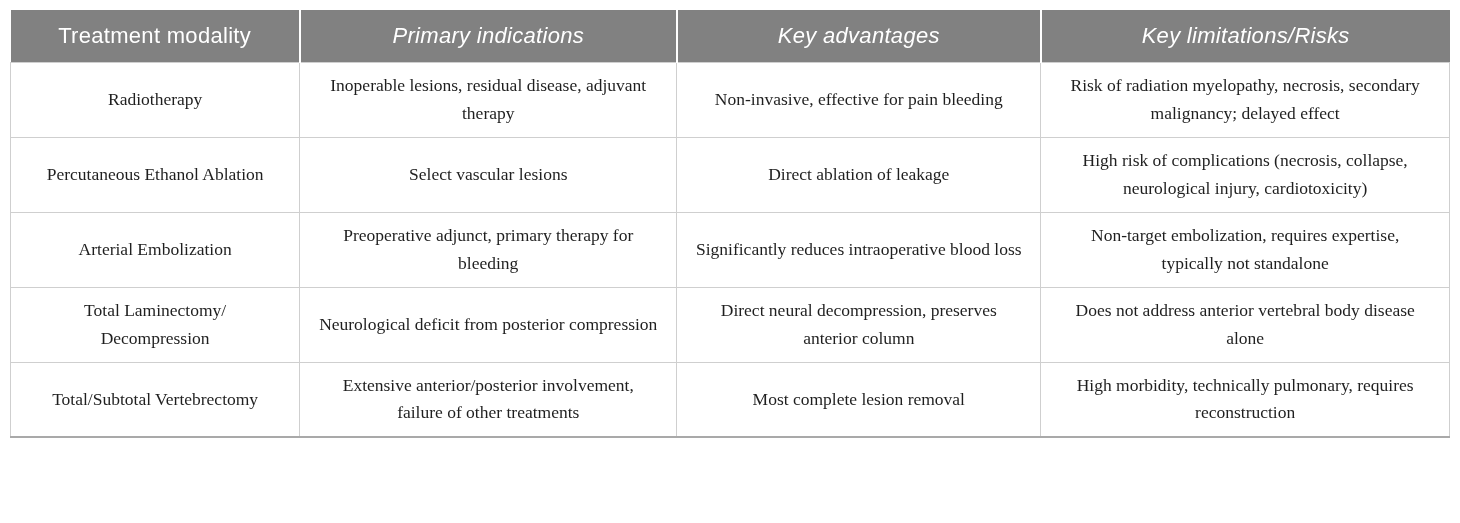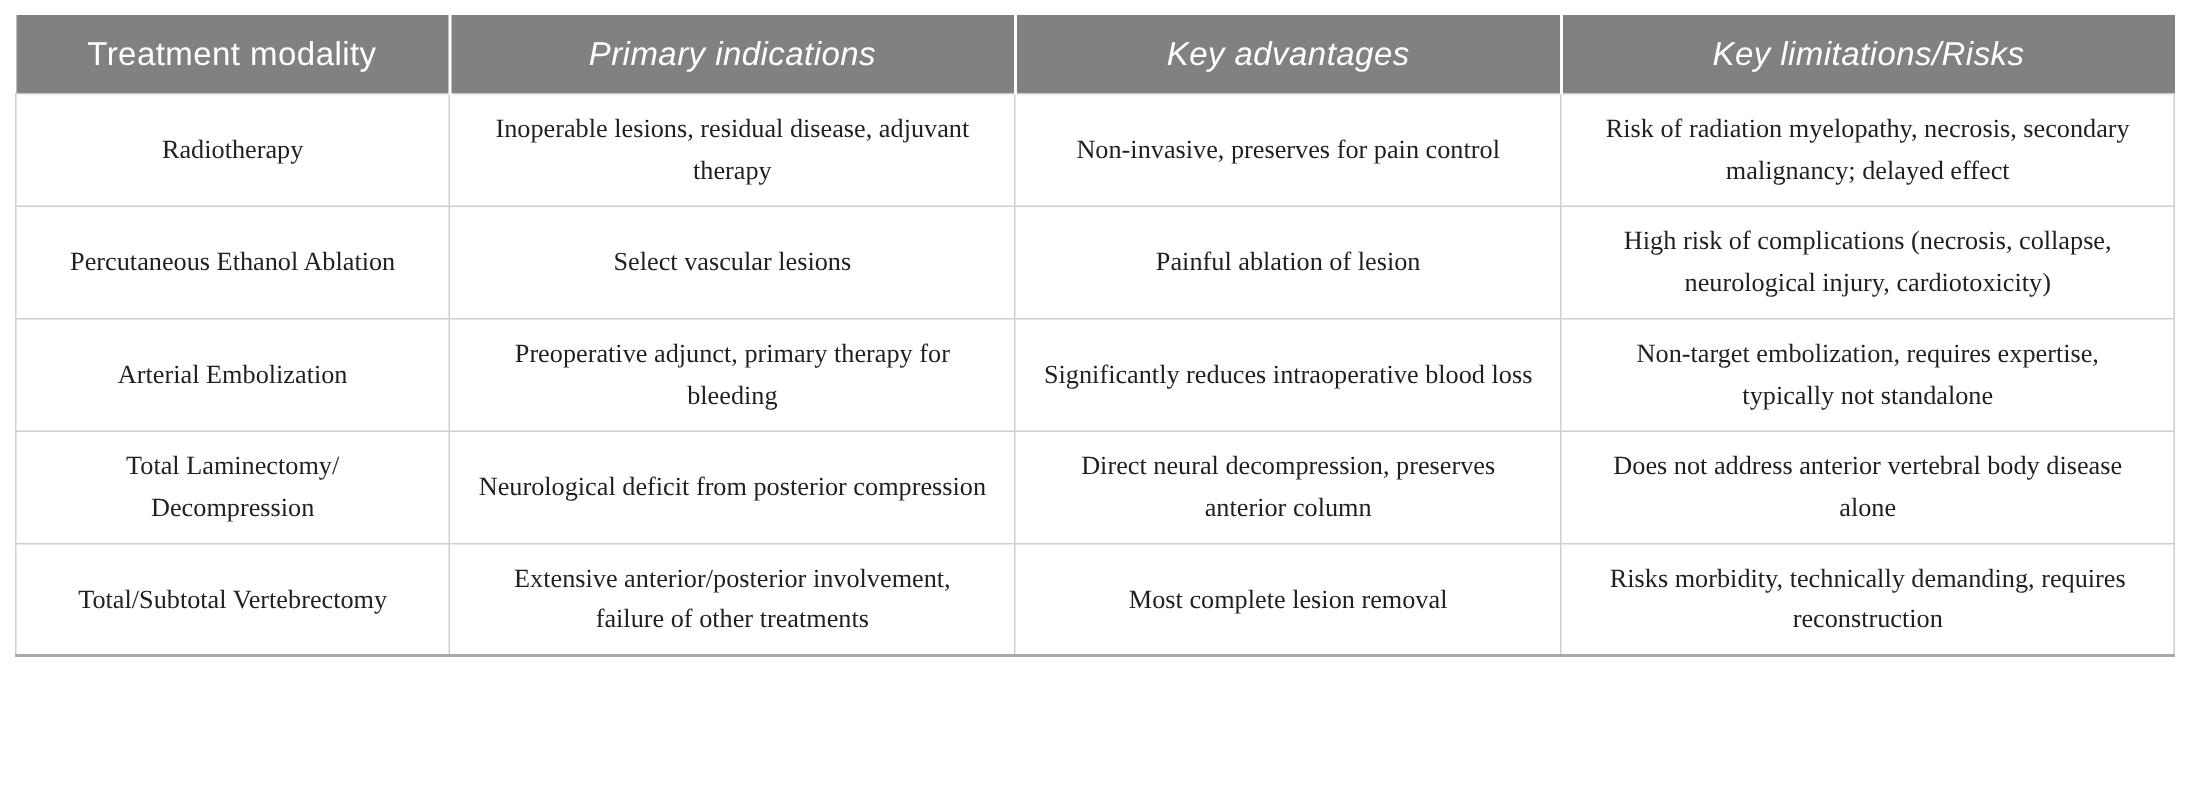--- a/index.html
+++ b/index.html
@@ -75,42 +75,42 @@
         <th>Treatment modality</th>
         <th>Primary indications</th>
         <th>Key advantages</th>
         <th>Key limitations/Risks</th>
       </tr>
     </thead>
     <tbody>
       <tr>
         <td>Radiotherapy</td>
         <td>Inoperable lesions, residual disease, adjuvant therapy</td>
-        <td>Non-invasive, preserves for pain control</td>
+        <td>Non-invasive, effective for pain bleeding</td>
         <td>Risk of radiation myelopathy, necrosis, secondary malignancy; delayed effect</td>
       </tr>
       <tr>
         <td>Percutaneous Ethanol Ablation</td>
         <td>Select vascular lesions</td>
-        <td>Painful ablation of lesion</td>
+        <td>Direct ablation of leakage</td>
         <td>High risk of complications (necrosis, collapse, neurological injury, cardiotoxicity)</td>
       </tr>
       <tr>
         <td>Arterial Embolization</td>
         <td>Preoperative adjunct, primary therapy for bleeding</td>
         <td>Significantly reduces intraoperative blood loss</td>
         <td>Non-target embolization, requires expertise, typically not standalone</td>
       </tr>
       <tr>
         <td>Total Laminectomy/ Decompression</td>
         <td>Neurological deficit from posterior compression</td>
         <td>Direct neural decompression, preserves anterior column</td>
         <td>Does not address anterior vertebral body disease alone</td>
       </tr>
       <tr>
         <td>Total/Subtotal Vertebrectomy</td>
         <td>Extensive anterior/posterior involvement, failure of other treatments</td>
         <td>Most complete lesion removal</td>
-        <td>Risks morbidity, technically demanding, requires reconstruction</td>
+        <td>High morbidity, technically pulmonary, requires reconstruction</td>
       </tr>
     </tbody>
   </table>
 </div>
 
 </body></html>

